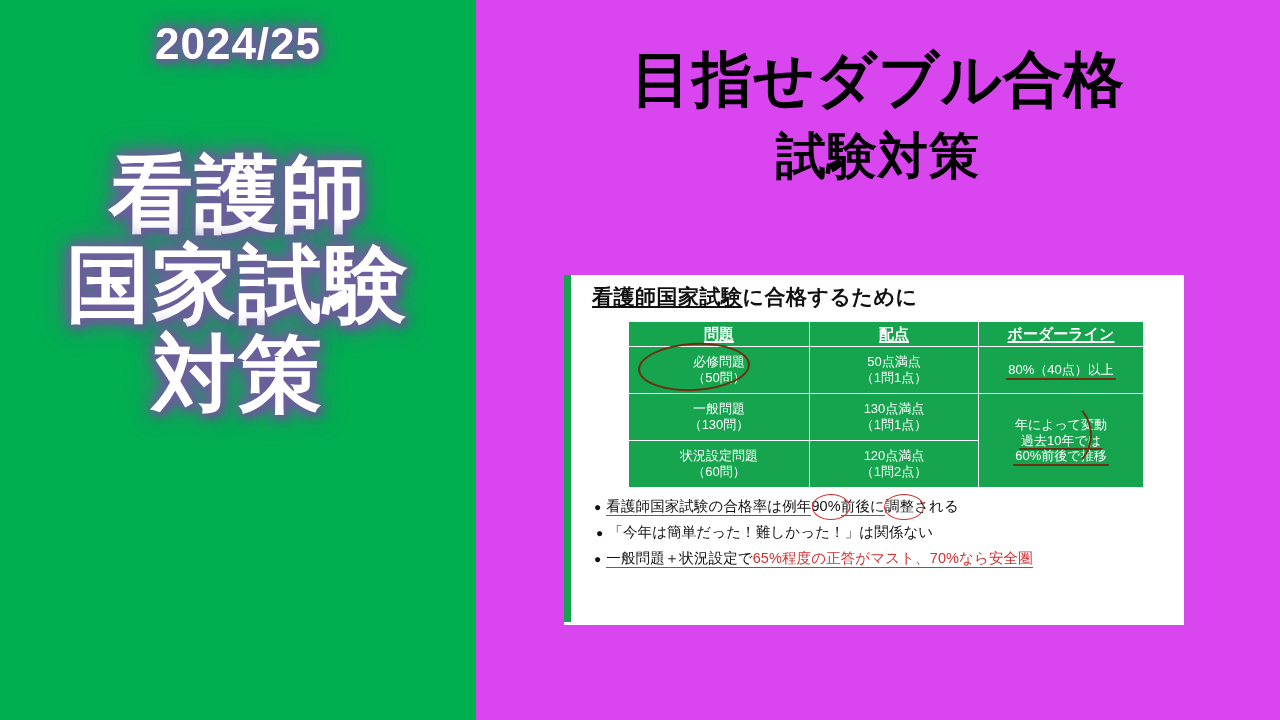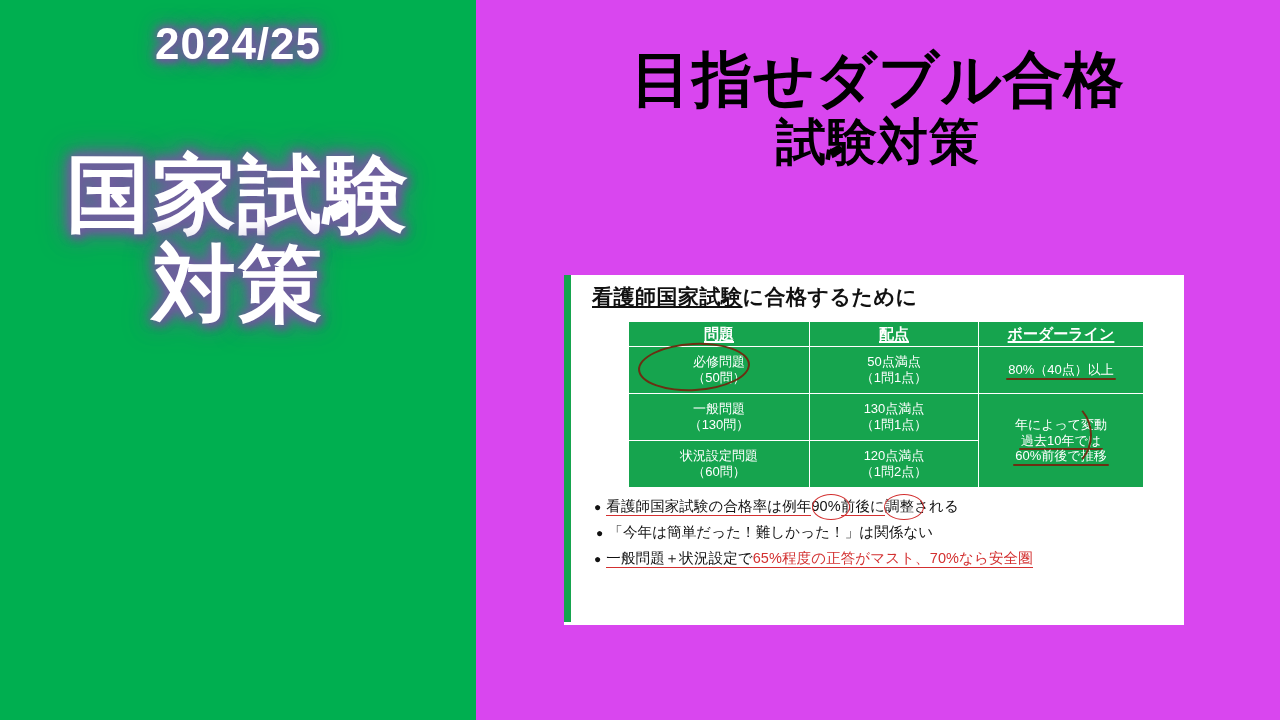--- a/index.html
+++ b/index.html
@@ -44,21 +44,21 @@
 
   
   #right-panel{
     position:absolute;left:476px;top:0;width:804px;height:720px;background:#d946ef;
   }
   #headline{
     position:absolute;left:0;right:0;top:48px;text-align:center;
     color:#000000;font-weight:bold;line-height:1.08;
   }
   #headline .hl1{display:block;font-size:60px;letter-spacing:1px;}
-  #headline .hl2{display:block;font-size:50px;letter-spacing:1px;margin-top:2px;}
+  #headline .hl2{display:block;font-size:50px;letter-spacing:1px;margin-top:16px;}
 
   
   #card{
     position:absolute;left:88px;top:275px;width:620px;height:350px;
     background:#ffffff;
   }
   #accent-bar{
     position:absolute;left:0;top:0;width:7px;height:347px;
     background:#16A44E;
   }
@@ -128,20 +128,21 @@
   }
 </style>
 </head>
 <body>
 
 <div id="stage">
 
   <div id="left-panel">
     <div id="year-badge">2024/25</div>
     <div id="left-title">
+      <span class="ln">看護師</span>
       <span class="ln">国家試験</span>
       <span class="ln">対策</span>
     </div>
   </div>
 
   <div id="right-panel">
 
     <div id="headline">
       <span class="hl1">目指せダブル合格</span>
       <span class="hl2">試験対策</span>

